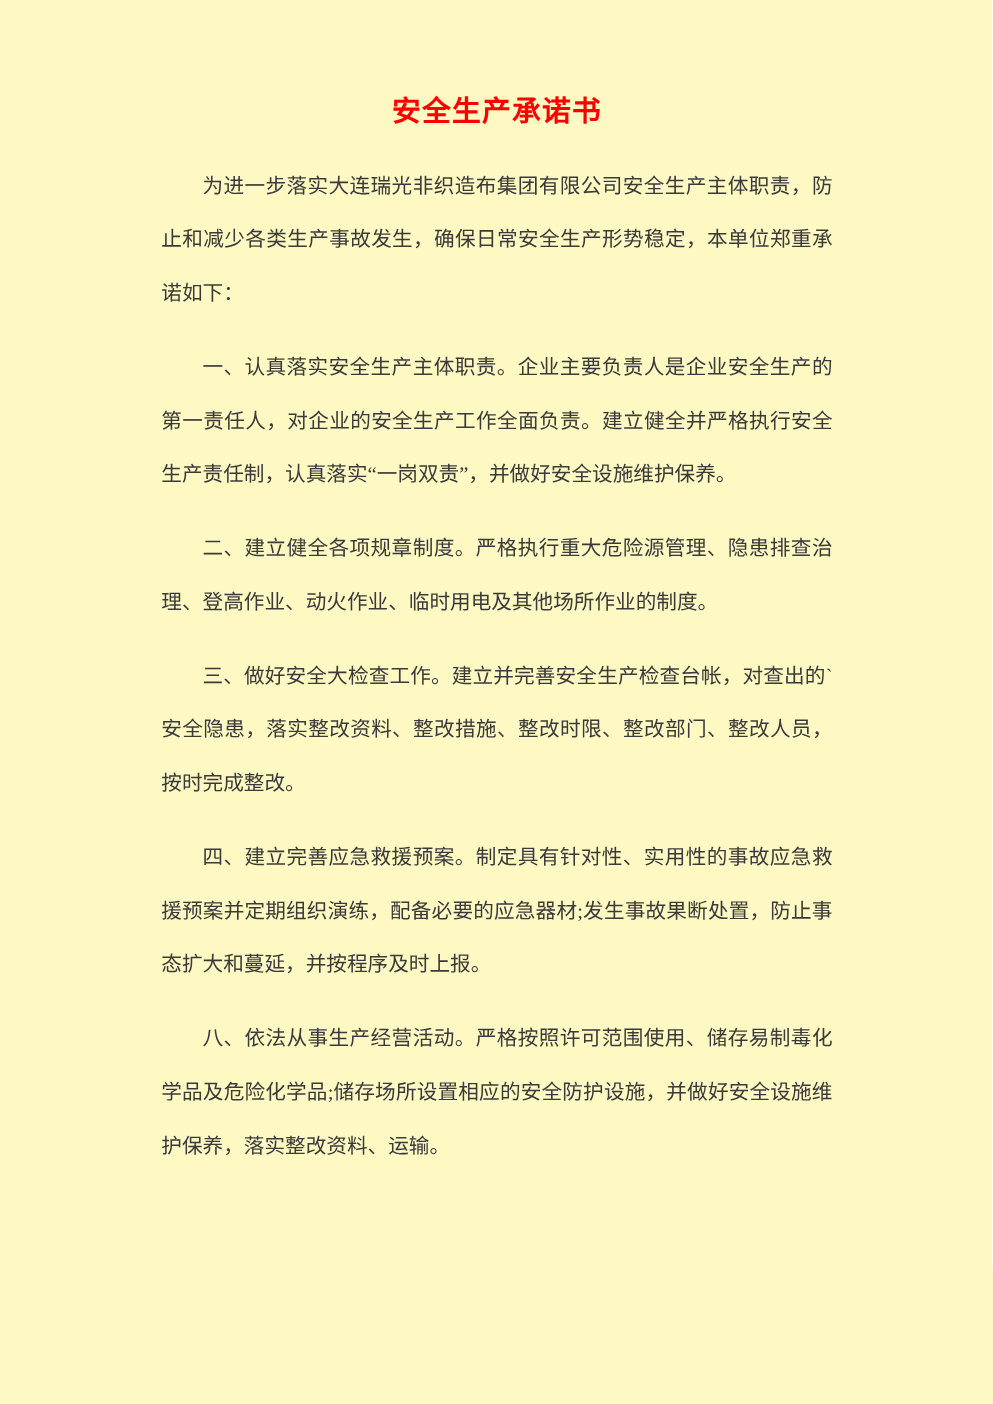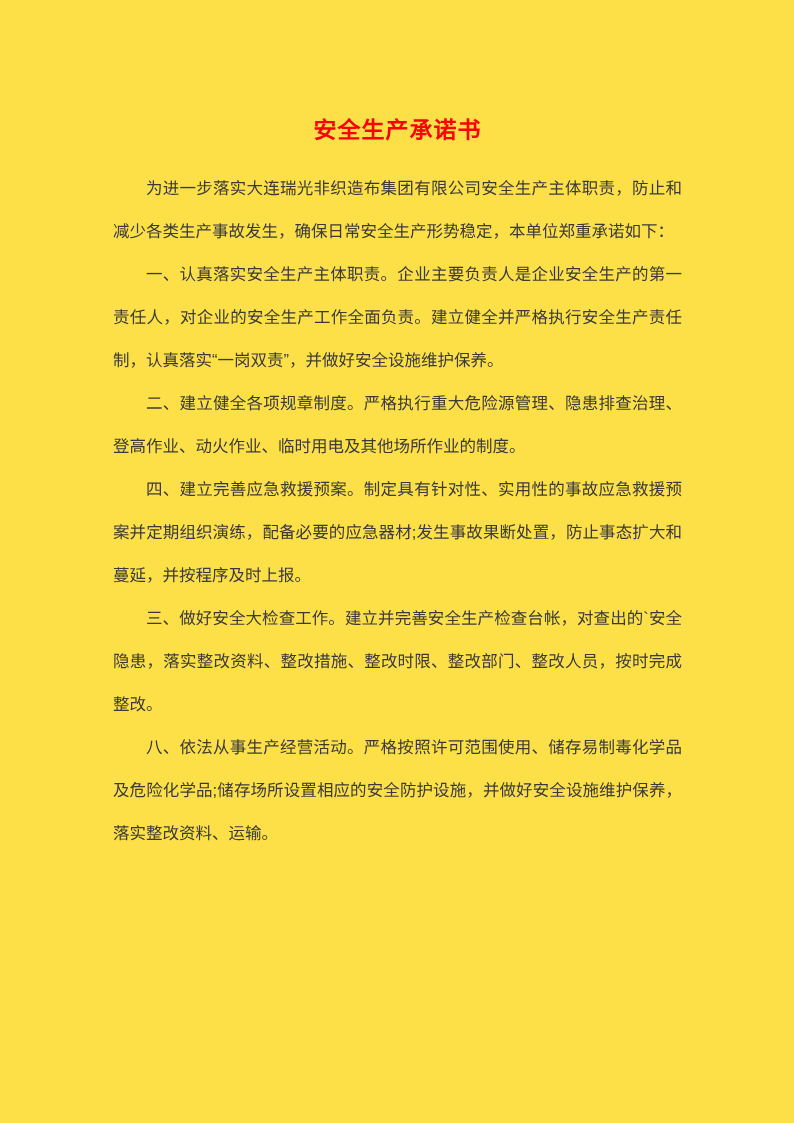--- a/index.html
+++ b/index.html
@@ -5,53 +5,53 @@
   html, body {
     margin: 0;
     padding: 0;
     background: #ffffff;
   }
   .page {
     position: relative;
     width: 794px;
     height: 1123px;
     margin: 0 auto;
-    background: #fde047;
+    background: #fef9c3;
     box-sizing: border-box;
-    padding: 115px 112px 0 113px;
-    font-family: Liberation Sans, sans-serif;
+    padding: 75px 112px 0 113px;
+    font-family: Liberation Serif, serif;
     overflow: hidden;
   }
   .doc-title {
     margin: 0 0 22px 0;
     text-align: center;
     font-size: 23px;
     font-weight: bold;
     line-height: 30px;
     color: #ff0000;
     letter-spacing: 1px;
   }
   .doc-body p {
-    margin: 0;
+    margin: 16px;
     font-size: 16.5px;
     line-height: 43px;
     color: #3a3a3a;
     text-align: justify;
     text-justify: inter-ideograph;
     text-indent: 2em;
     word-break: break-all;
   }
 </style>
 </head>
 <body>
 
 <div class="page">
   <h1 class="doc-title" style="color: rgb(255, 0, 0);">安全生产承诺书</h1>
 
   <div class="doc-body">
     <p>为进一步落实大连瑞光非织造布集团有限公司安全生产主体职责，防止和减少各类生产事故发生，确保日常安全生产形势稳定，本单位郑重承诺如下：</p>
     <p>一、认真落实安全生产主体职责。企业主要负责人是企业安全生产的第一责任人，对企业的安全生产工作全面负责。建立健全并严格执行安全生产责任制，认真落实“一岗双责”，并做好安全设施维护保养。</p>
     <p>二、建立健全各项规章制度。严格执行重大危险源管理、隐患排查治理、登高作业、动火作业、临时用电及其他场所作业的制度。</p>
+    <p>三、做好安全大检查工作。建立并完善安全生产检查台帐，对查出的`安全隐患，落实整改资料、整改措施、整改时限、整改部门、整改人员，按时完成整改。</p>
     <p>四、建立完善应急救援预案。制定具有针对性、实用性的事故应急救援预案并定期组织演练，配备必要的应急器材;发生事故果断处置，防止事态扩大和蔓延，并按程序及时上报。</p>
-    <p>三、做好安全大检查工作。建立并完善安全生产检查台帐，对查出的`安全隐患，落实整改资料、整改措施、整改时限、整改部门、整改人员，按时完成整改。</p>
     <p>八、依法从事生产经营活动。严格按照许可范围使用、储存易制毒化学品及危险化学品;储存场所设置相应的安全防护设施，并做好安全设施维护保养，落实整改资料、运输。</p>
   </div>
 </div>
 
 </body></html>

